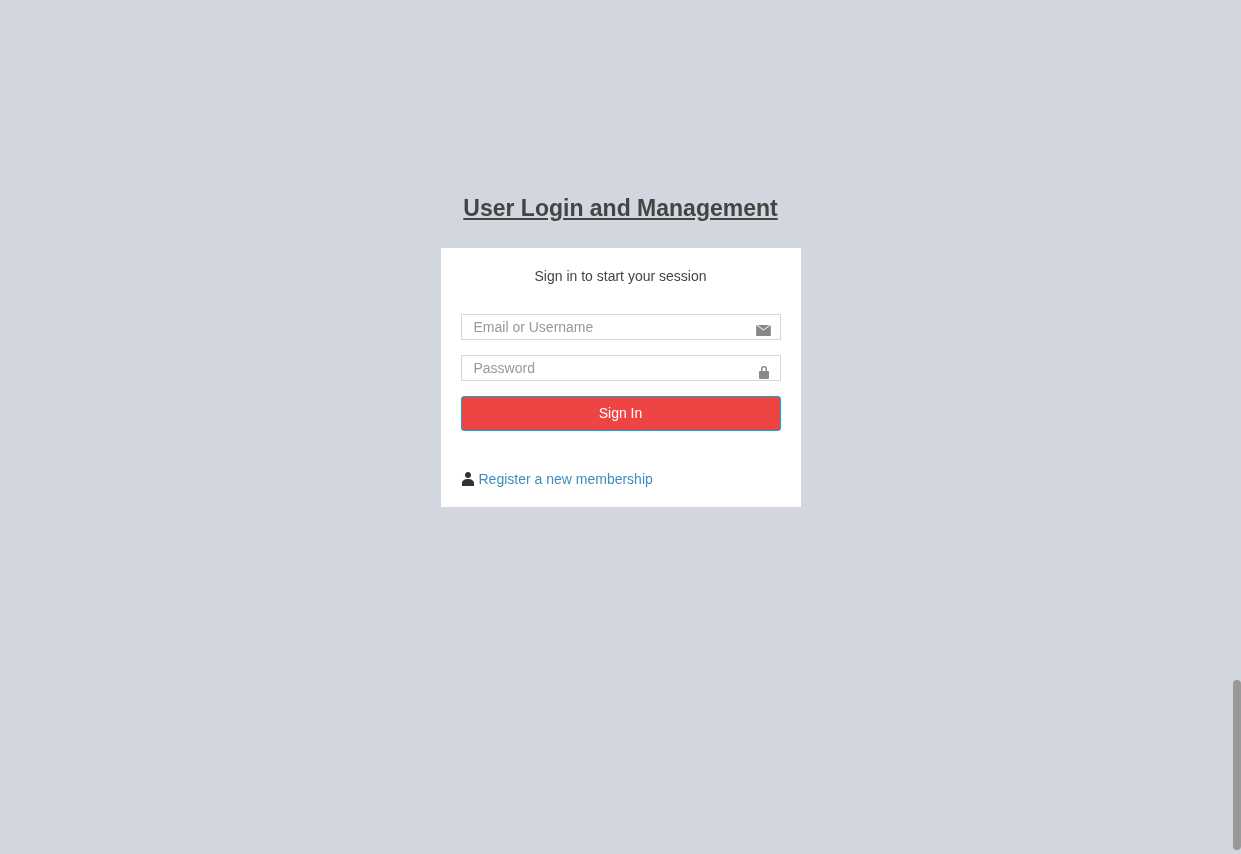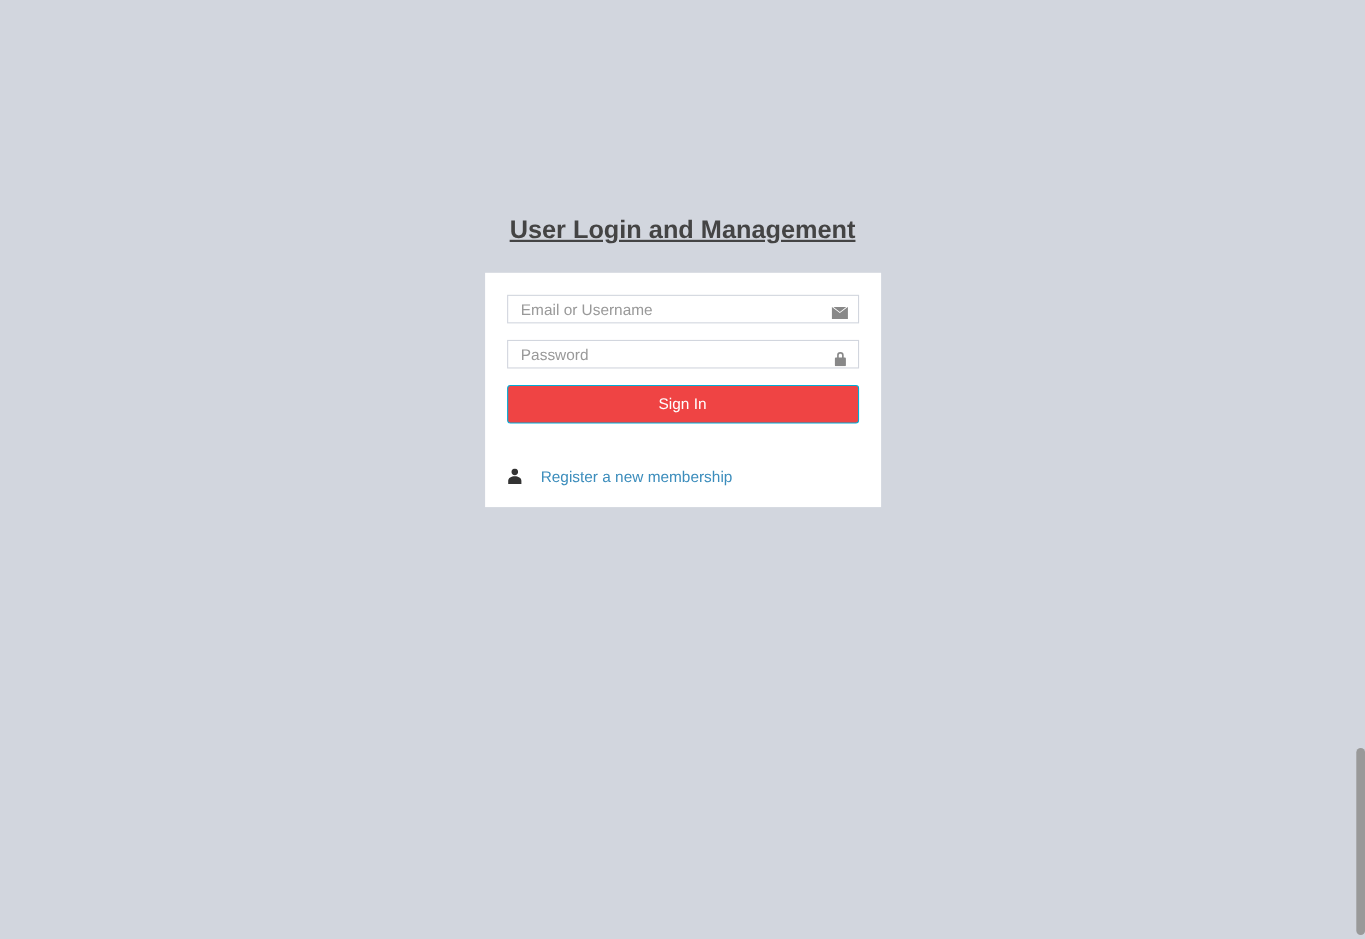--- a/index.html
+++ b/index.html
@@ -119,21 +119,20 @@
       border-radius: 3px;
     }
 
     .register-link {
       display: flex;
       align-items: center;
       margin-top: 40px;
       color: #3c8dbc;
       text-decoration: none;
       font-size: 14px;
-      gap: 13px;
     }
 
     .user-icon {
       display: inline-flex;
       margin-right: 4px;
     }
 
     .user-icon svg {
       width: 14px;
       height: 14px;
@@ -150,20 +149,21 @@
       border-radius: 4px;
     }
   </style>
 </head>
 <body>
 
 <div class="login-box">
   <div class="login-logo">User Login and Management</div>
 
   <div class="login-box-body">
+    <p class="login-box-msg">Sign in to start your session</p>
 
     <div class="form-group">
       <input type="text" class="form-control" placeholder="Email or Username" style="">
       <span class="form-control-feedback envelope-icon">
         <svg viewBox="0 0 16 12">
           <path d="M0 0 L8 6 L16 0 L16 12 L0 12 Z M1.5 0 L14.5 0 L8 5 Z"></path>
         </svg>
       </span>
     </div>
 

